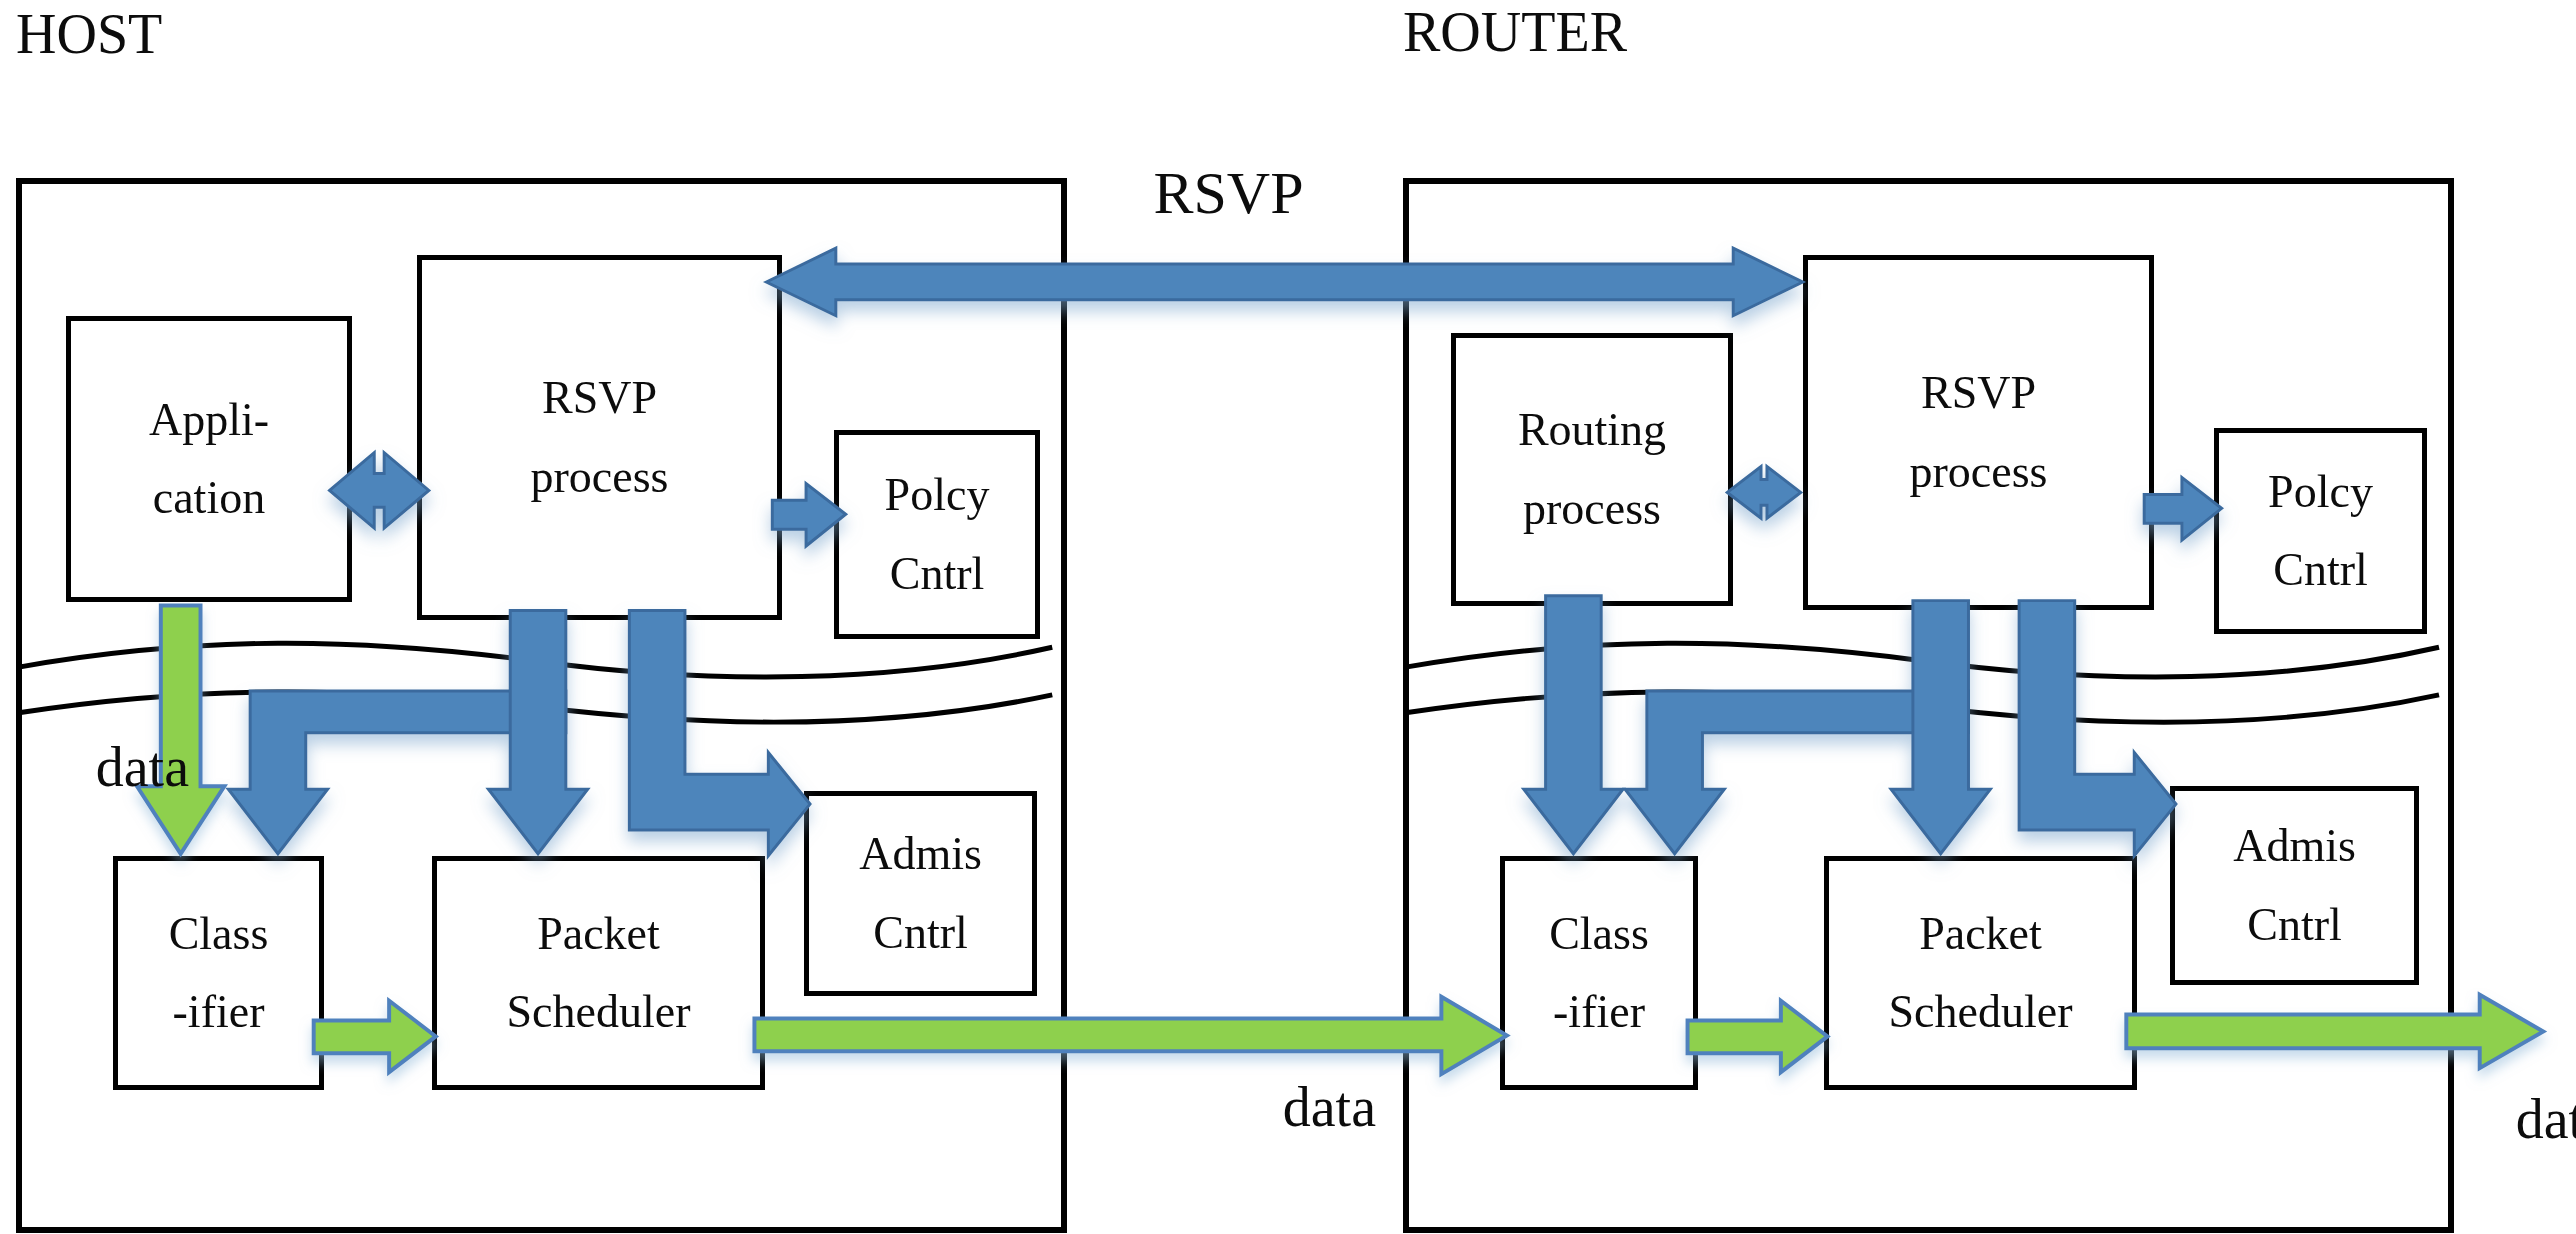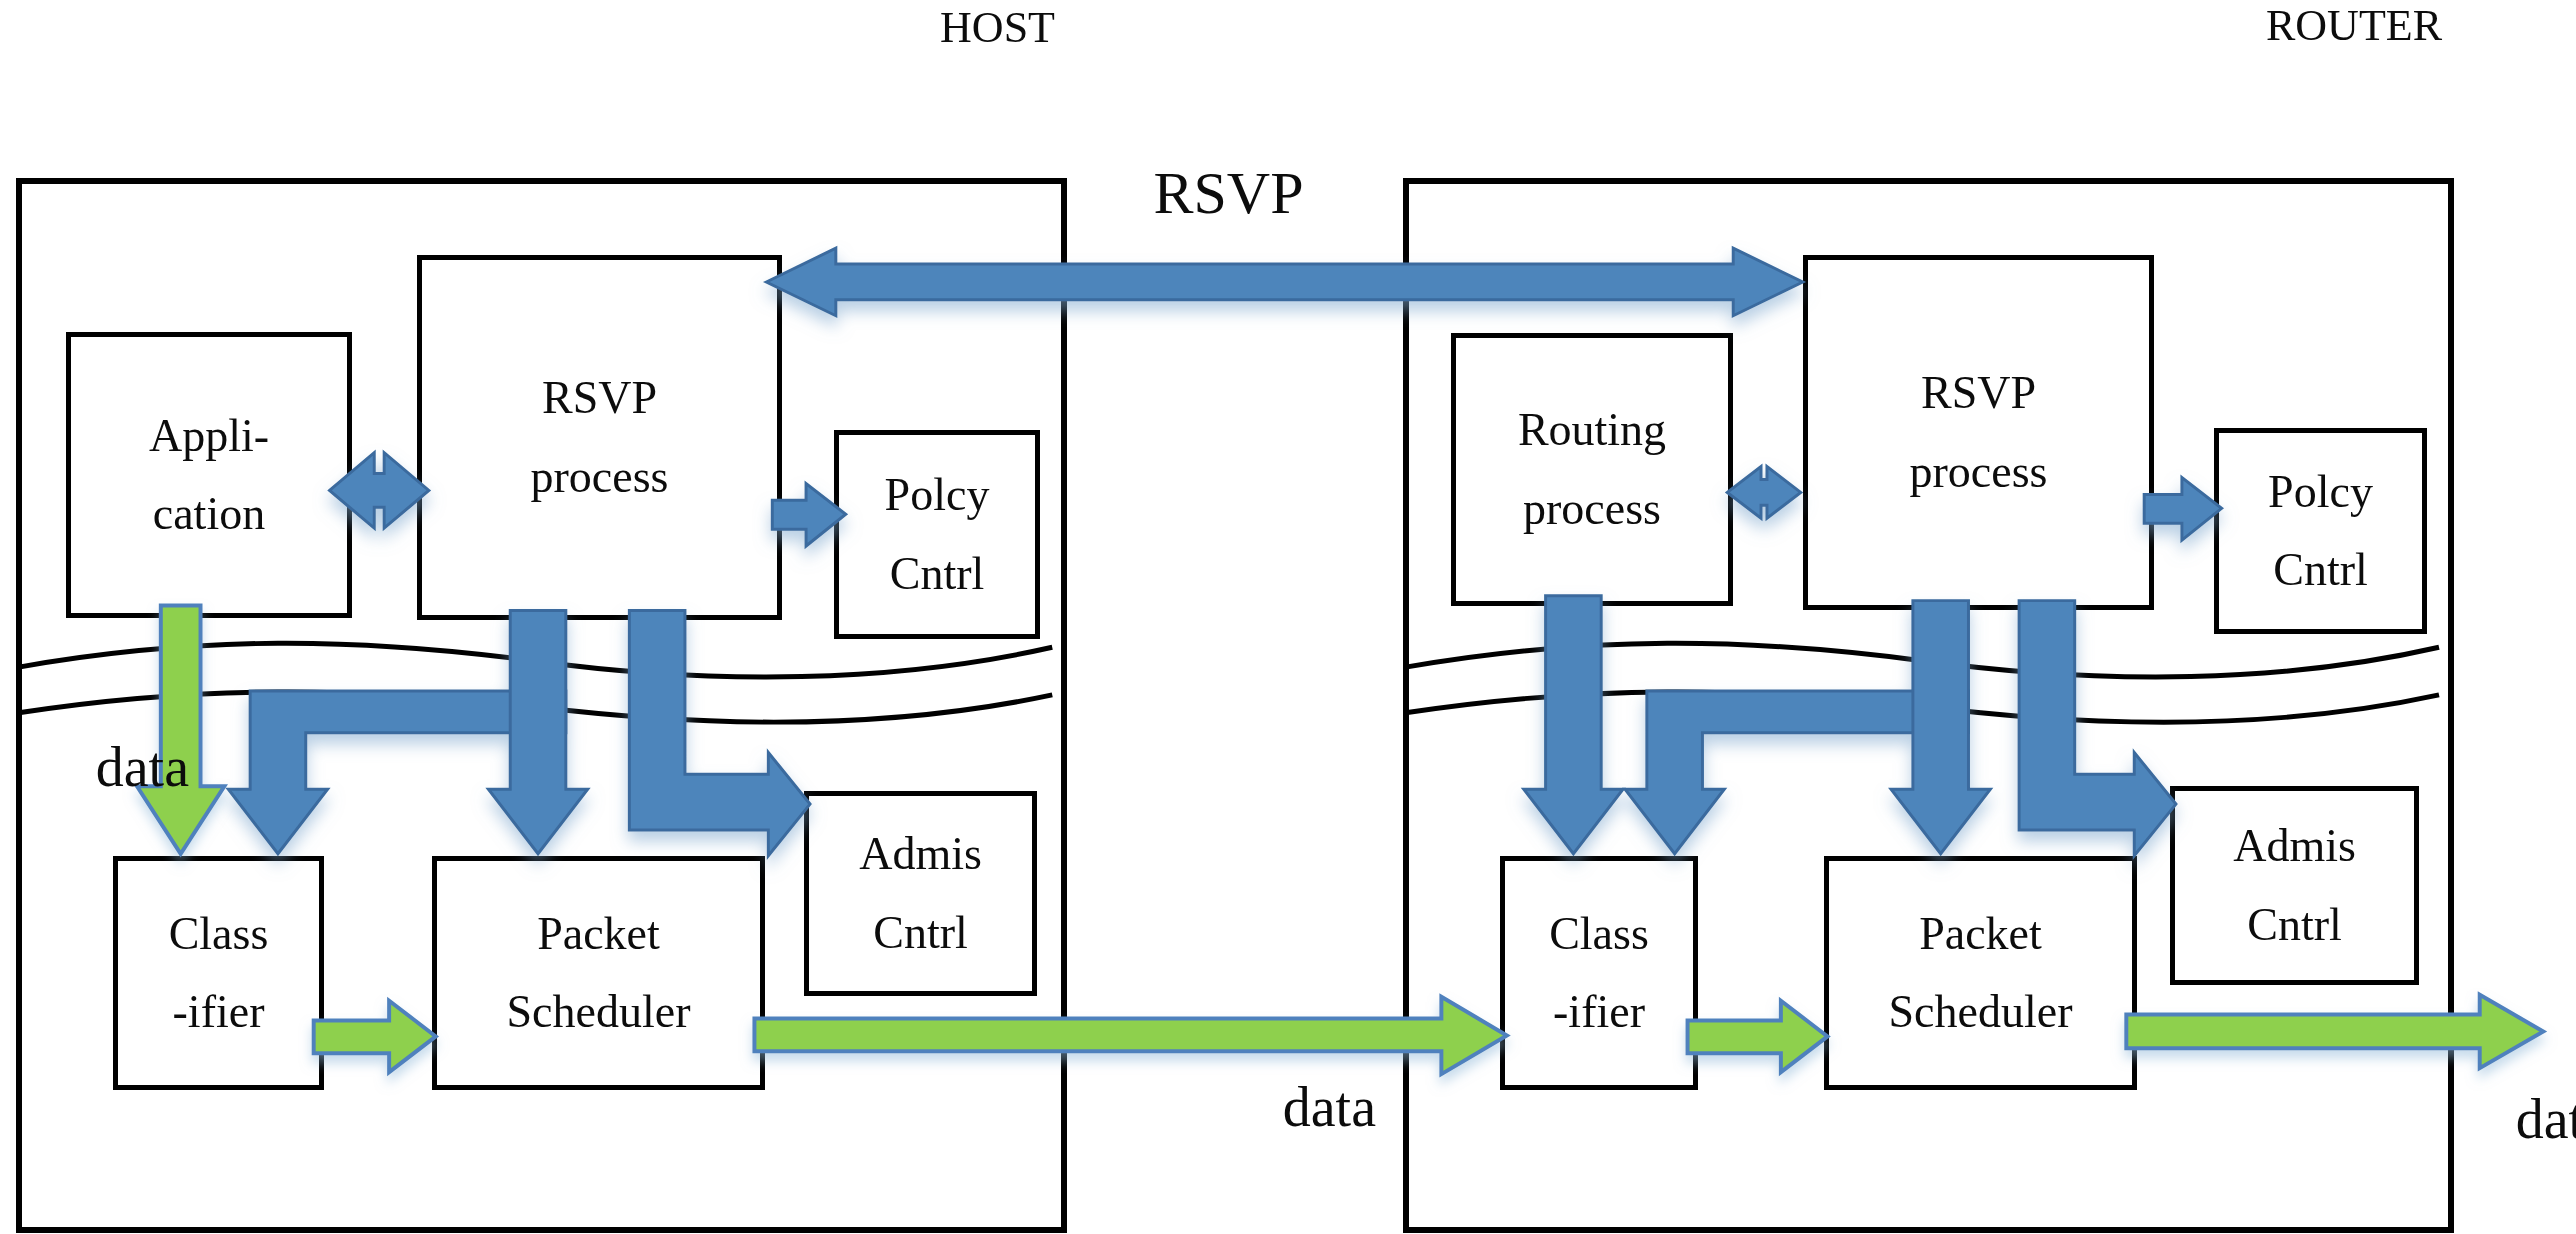--- a/index.html
+++ b/index.html
@@ -21,22 +21,22 @@
     border:5px solid #000;
     background:#fff;
     display:flex;align-items:center;justify-content:center;
     text-align:center;
     white-space:pre-line;
     font-size:46px;line-height:1.7;
     z-index:2;
   }
   .title{
     position:absolute;
-    text-align:right;
-    font-size:44px;
+    text-align:left;
+    font-size:56px;
     z-index:2;
   }
   .float-label{
     position:absolute;
     text-align:center;
     font-size:60px;
     z-index:5;
   }
   .data-label{
     position:absolute;
@@ -45,21 +45,21 @@
     z-index:5;
   }
   
   .host-frame   {left:16px;top:178px;width:1039px;height:1043px;}
   .router-frame {left:1403px;top:178px;width:1039px;height:1043px;}
   
   .host-title   {left:16px;top:2px;width:1039px;}
   .router-title {left:1403px;top:0;width:1039px;}
   .rsvp-label   {left:1055px;top:159px;width:347px;}
   
-  .n-app        {left:66px;  top:332px; width:276px; height:276px;}
+  .n-app        {left:66px;  top:316px; width:276px; height:276px;}
   .n-hrsvp      {left:417px; top:255px; width:355px; height:355px;}
   .n-hpolcy     {left:834px; top:430px; width:196px; height:199px;}
   .n-hadmis     {left:804px; top:791px; width:223px; height:195px;}
   .n-hclass     {left:113px; top:856px; width:201px; height:224px;}
   .n-hsched     {left:432px; top:856px; width:323px; height:224px;}
   
   .n-routing    {left:1451px;top:333px; width:272px; height:263px;}
   .n-rrsvp      {left:1803px;top:255px; width:341px; height:345px;}
   .n-rpolcy     {left:2214px;top:428px; width:203px; height:196px;}
   .n-radmis     {left:2170px;top:786px; width:239px; height:189px;}

